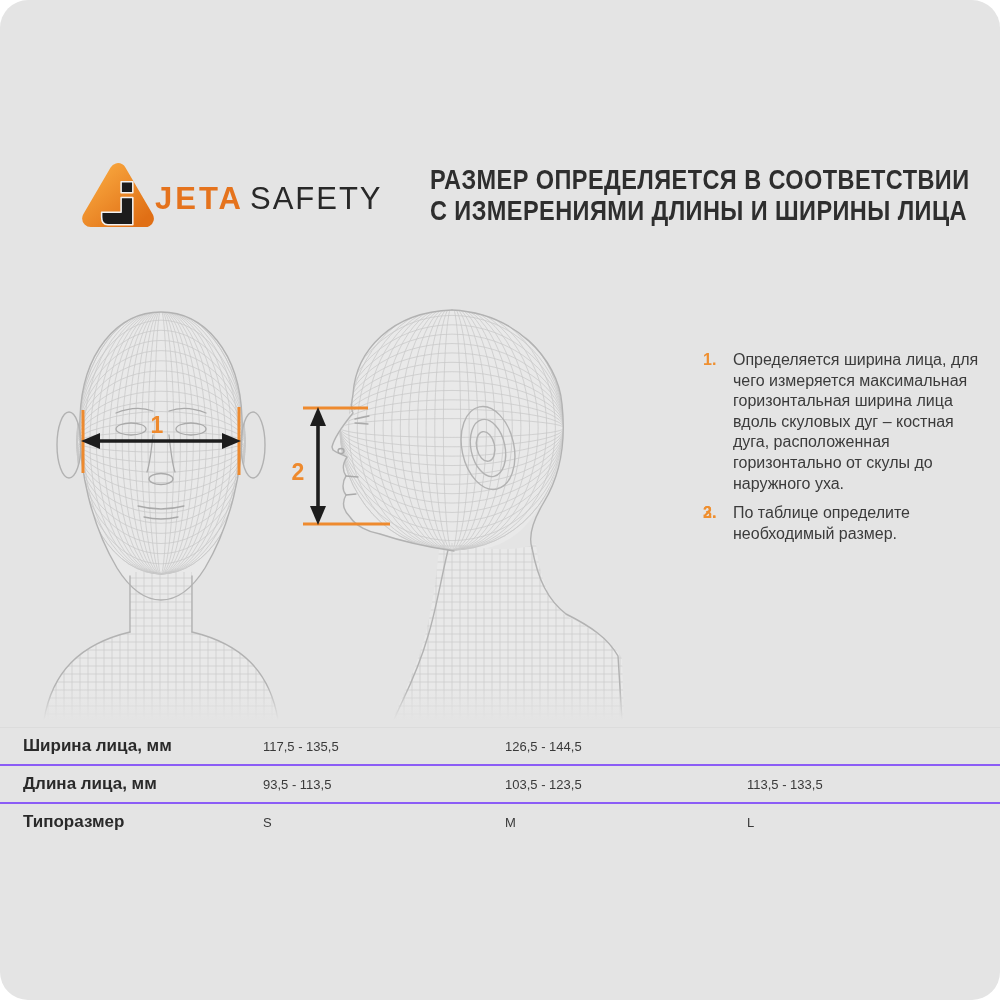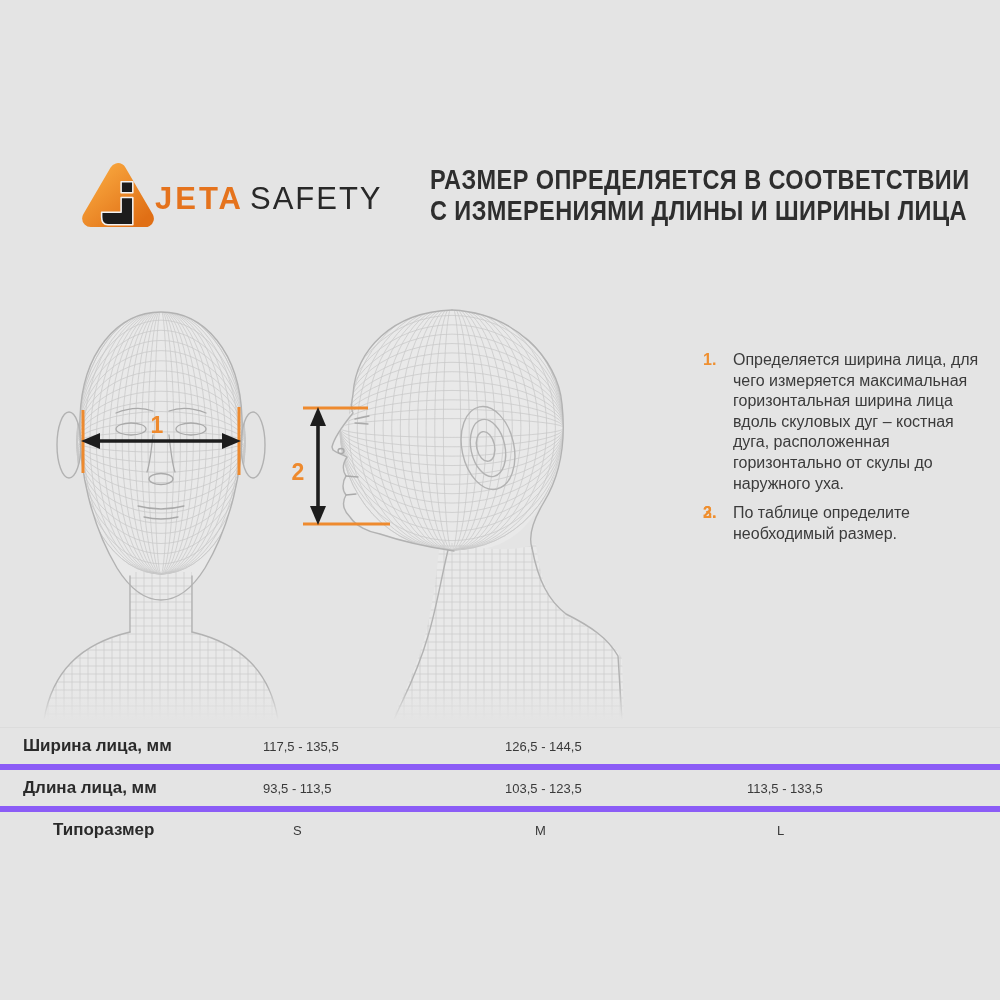--- a/index.html
+++ b/index.html
@@ -1,20 +1,21 @@
 <!DOCTYPE html>
 <html><head>
 <meta charset="utf-8">
 <style>
   html,body{margin:0;padding:0;}
   .page{
     position:relative;width:1000px;height:1000px;overflow:hidden;
     background:#e4e4e4;
     font-family:"Liberation Sans", sans-serif;
     color:#3b3b3b;
+    border-radius:28px;
   }
   .abs{position:absolute;}
 
   
   .brand-logo{left:79px;top:158px;width:78px;height:82px;}
   .brand-text{left:155px;top:181px;white-space:nowrap;font-size:31px;letter-spacing:3px;}
   .brand-jeta{color:#e5731d;font-weight:bold;}
   .brand-safety{color:#282828;font-weight:normal;letter-spacing:2px;margin-left:6px;}
 
   
@@ -41,23 +42,23 @@
   
   .steps{left:703px;top:350px;width:285px;}
   .step{position:relative;padding-left:30px;margin-bottom:9px;font-size:16px;line-height:20.6px;color:#3b3b3b;width:258px;}
   .step-num{position:absolute;left:0;top:0;color:#ef8f2f;font-weight:bold;}
 
   
   .size-table{left:0;top:727px;width:1000px;border-top:1px solid #dcdcdc;}
   .t-row{
     display:grid;grid-template-columns:240px 242px 242px auto;
     align-items:center;height:36px;padding-left:23px;
-    border-bottom:6px solid #8b5cf6;
+    border-bottom:2px solid #8b5cf6;
   }
-  .t-row:last-child{border-bottom:none;margin-left:30px;}
+  .t-row:last-child{border-bottom:none;}
   .t-label{font-weight:bold;color:#2a2a2a;font-size:17px;}
   .t-val{color:#3a3a3a;font-size:13px;}
 </style>
 </head>
 <body>
 
 <div class="page">
 
   <svg class="abs brand-logo" viewBox="0 0 100 96">
     <defs>

